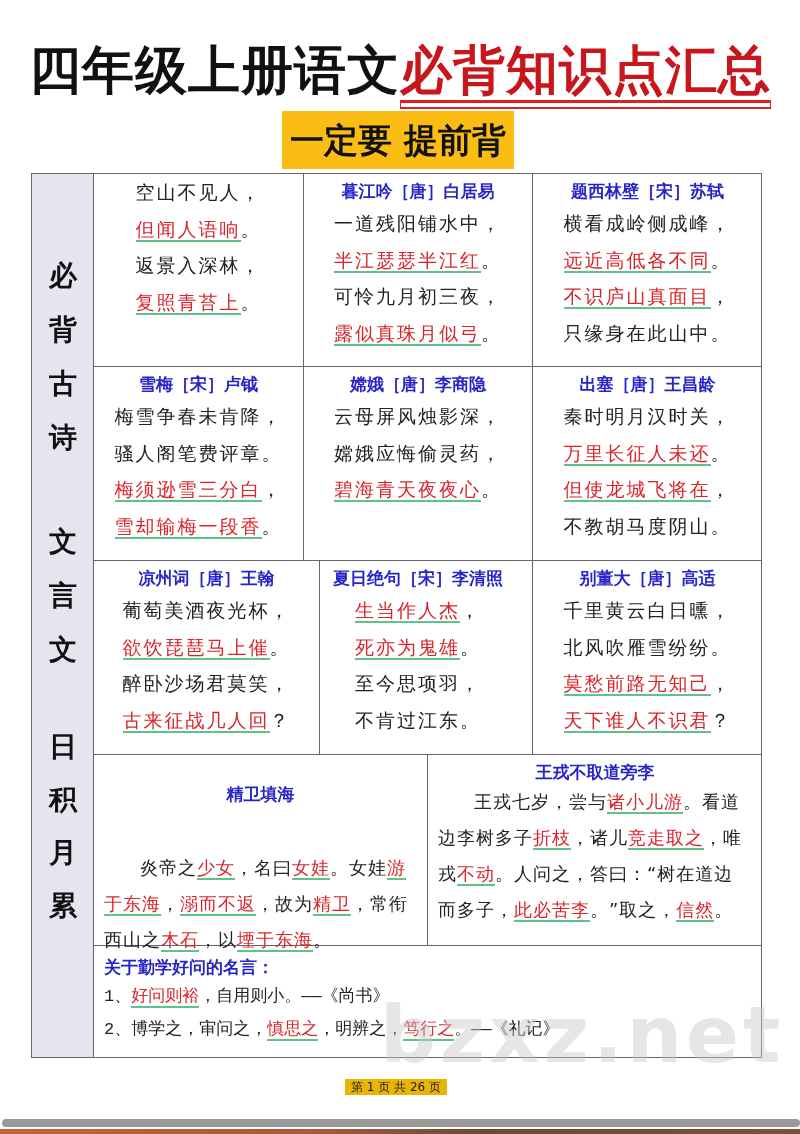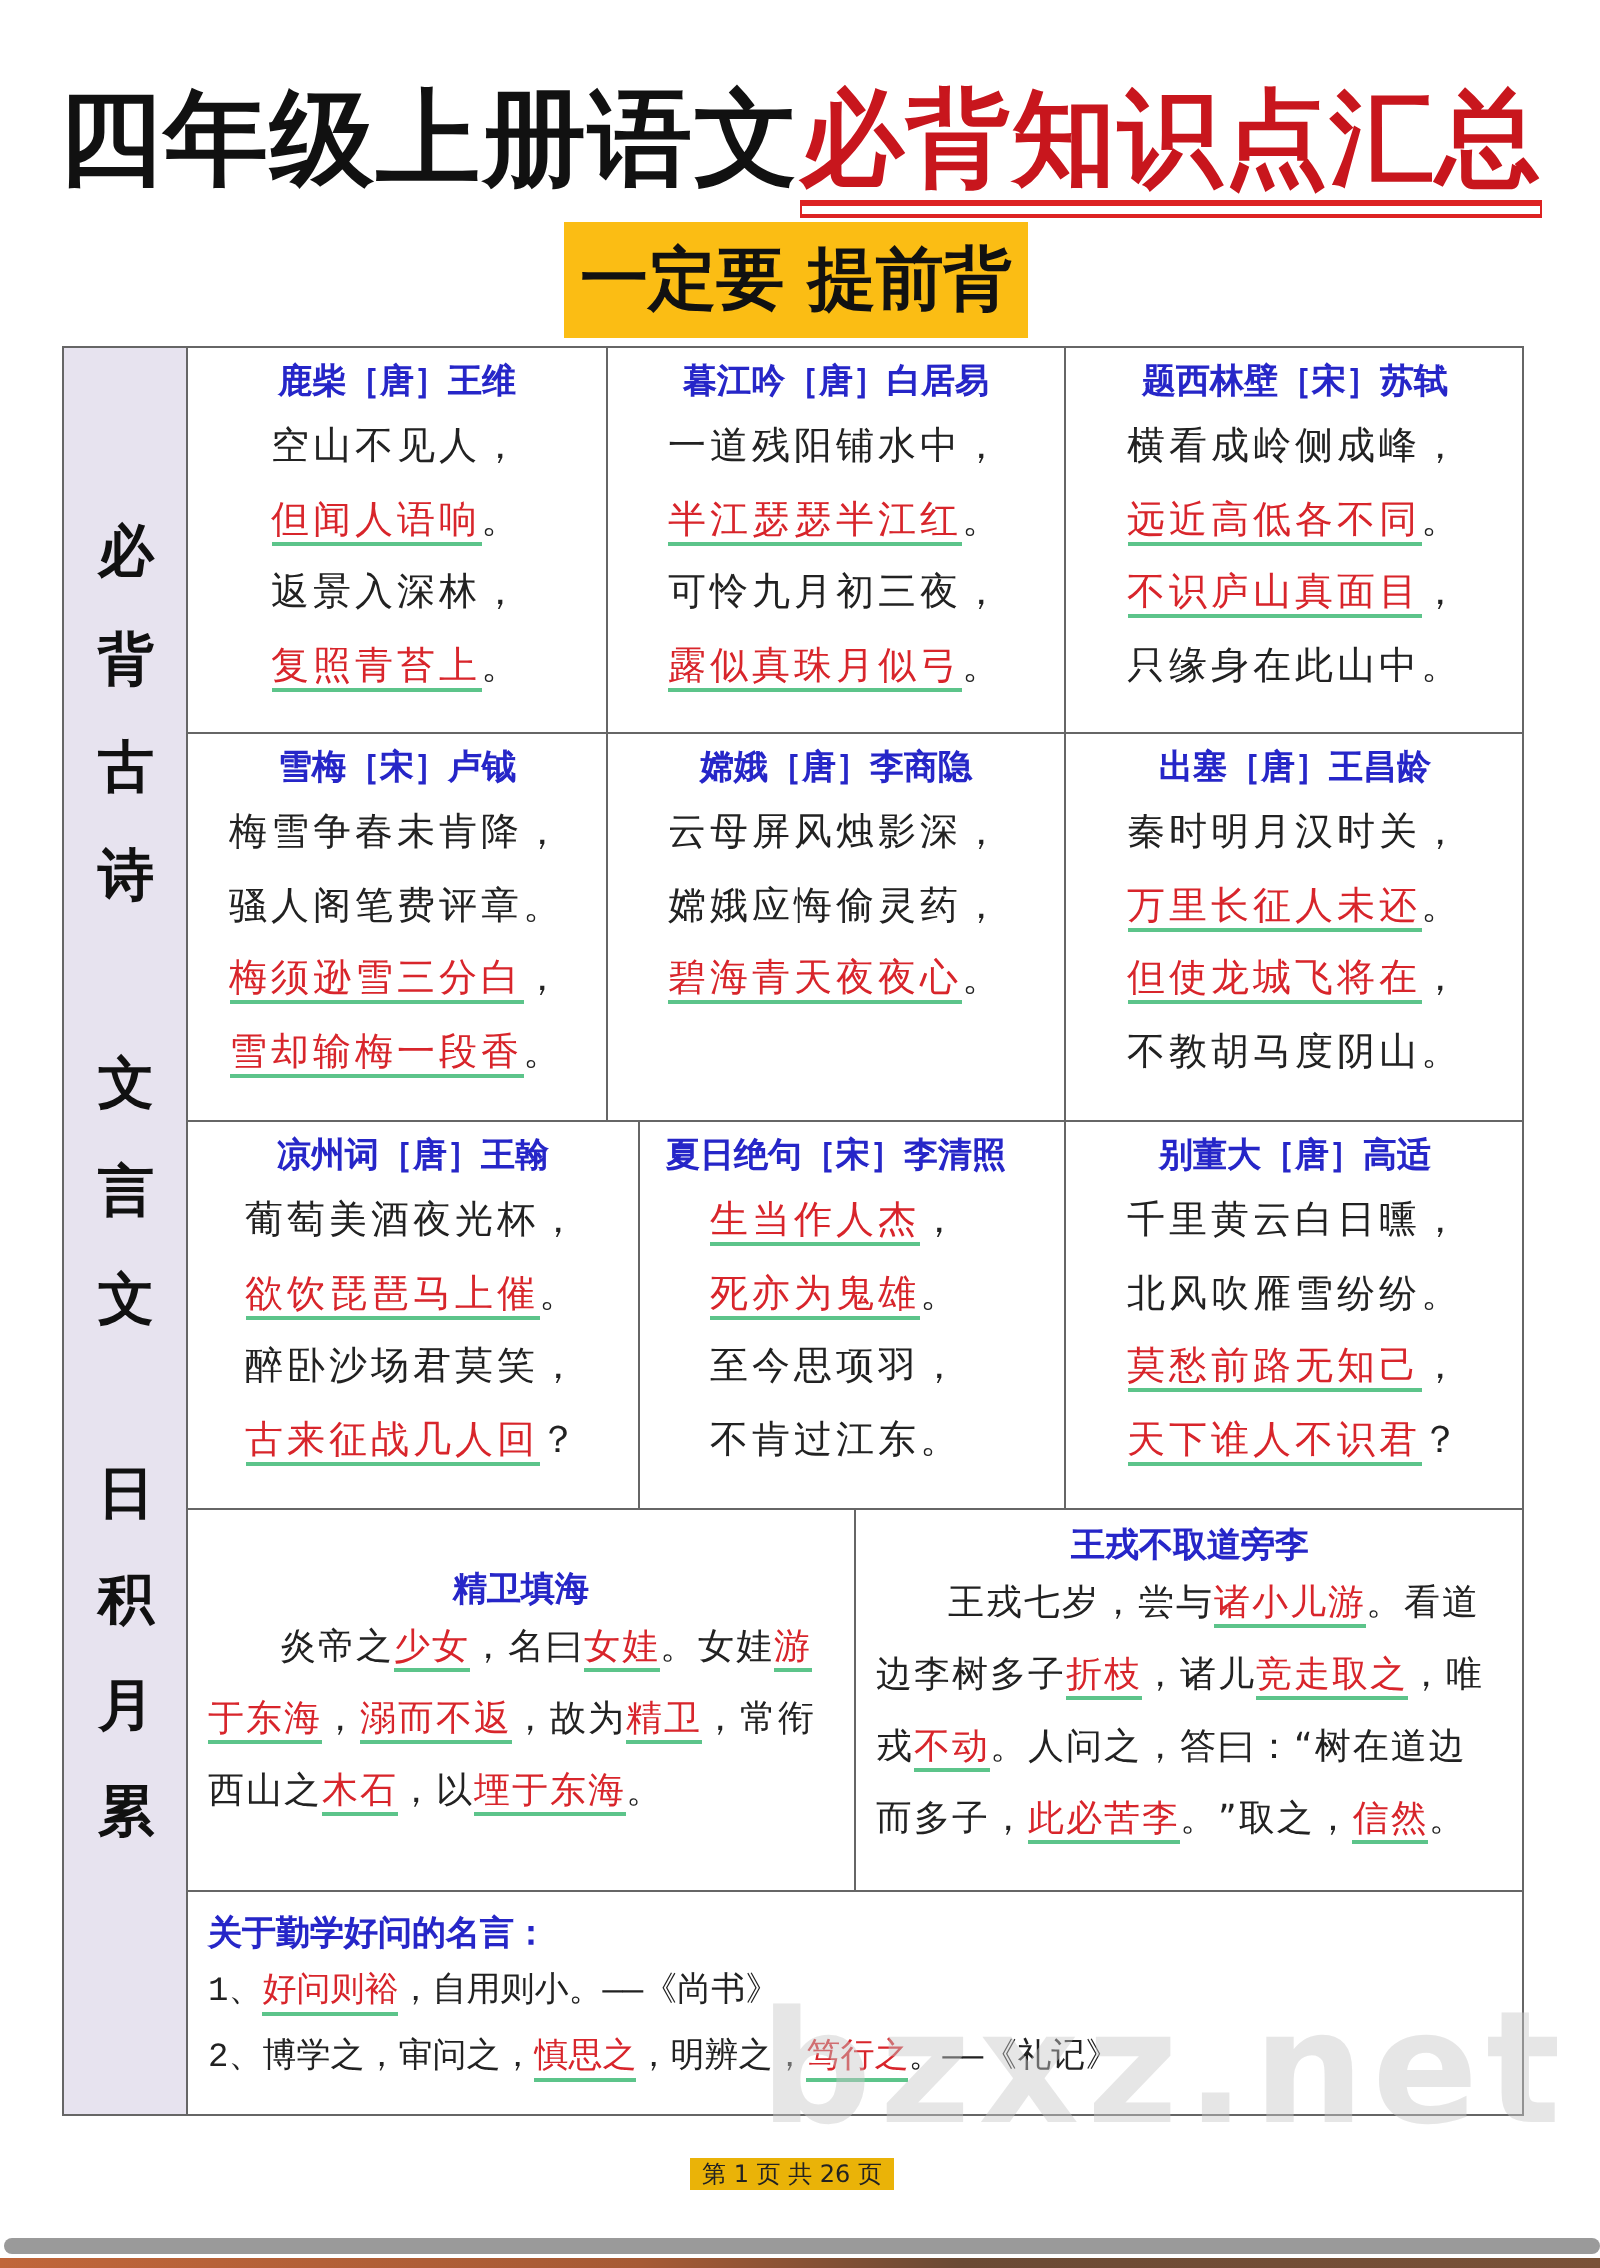--- a/index.html
+++ b/index.html
@@ -90,21 +90,20 @@
     <div class="char" style="top:348px">文</div>
     <div class="char" style="top:402px">言</div>
     <div class="char" style="top:456px">文</div>
     <div class="char" style="top:553px">日</div>
     <div class="char" style="top:606px">积</div>
     <div class="char" style="top:659px">月</div>
     <div class="char" style="top:712px">累</div>
   </div>
 
   <div class="cell poem" style="left:62px; top:0; width:210px; height:193px;">
-      <div class="head">鹿柴［唐］王维</div>
       <div class="line"><span>空山不见人</span><span>，</span></div>
       <div class="line"><span class="hl">但闻人语响</span><span>。</span></div>
       <div class="line"><span>返景入深林</span><span>，</span></div>
       <div class="line"><span class="hl">复照青苔上</span><span>。</span></div>
     </div>
   <div class="cell poem" style="left:272px; top:0; width:229px; height:193px;">
       <div class="head">暮江吟［唐］白居易</div>
       <div class="line"><span>一道残阳铺水中</span><span>，</span></div>
       <div class="line"><span class="hl">半江瑟瑟半江红</span><span>。</span></div>
       <div class="line"><span>可怜九月初三夜</span><span>，</span></div>
@@ -156,21 +155,21 @@
   <div class="cell poem" style="left:501px; top:387px; width:229px; height:194px; border-right:none;">
       <div class="head">别董大［唐］高适</div>
       <div class="line"><span>千里黄云白日曛</span><span>，</span></div>
       <div class="line"><span>北风吹雁雪纷纷</span><span>。</span></div>
       <div class="line"><span class="hl">莫愁前路无知己</span><span>，</span></div>
       <div class="line"><span class="hl">天下谁人不识君</span><span>？</span></div>
     </div>
 
   <div class="cell prose" style="left:62px; top:581px; width:334px; height:191px; padding-top:28px;">
       <div class="head">精卫填海</div>
-      <p style="text-indent: 2em;"><span>炎帝之</span><span class="hl">少女</span><span>，名曰</span><span class="hl">女娃</span><span>。女娃</span><span class="hl">游于东海</span><span>，</span><span class="hl">溺而不返</span><span>，故为</span><span class="hl">精卫</span><span>，常衔西山之</span><span class="hl">木石</span><span>，以</span><span class="hl">堙于东海</span><span>。</span></p>
+      <p style="text-indent: 2em; margin-top: 44px;"><span>炎帝之</span><span class="hl">少女</span><span>，名曰</span><span class="hl">女娃</span><span>。女娃</span><span class="hl">游于东海</span><span>，</span><span class="hl">溺而不返</span><span>，故为</span><span class="hl">精卫</span><span>，常衔西山之</span><span class="hl">木石</span><span>，以</span><span class="hl">堙于东海</span><span>。</span></p>
     </div>
   <div class="cell prose" style="left:396px; top:581px; width:334px; height:191px; border-right:none; padding-top:6px;">
       <div class="head">王戎不取道旁李</div>
       <p style="text-indent: 2em;"><span>王戎七岁，尝与</span><span class="hl">诸小儿游</span><span>。看道边李树多子</span><span class="hl">折枝</span><span>，诸儿</span><span class="hl">竞走取之</span><span>，唯戎</span><span class="hl">不动</span><span>。人问之，答曰：“树在道边而多子，</span><span class="hl">此必苦李</span><span>。”取之，</span><span class="hl">信然</span><span>。</span></p>
     </div>
 
   <div class="cell quotes" style="left:62px; top:772px; width:668px; height:111px; border-right:none; border-bottom:none;">
     <div class="head">关于勤学好问的名言：</div>
     <p><span>1、</span><span class="hl">好问则裕</span><span>，自用则小。——《尚书》</span></p>
     <p><span>2、博学之，审问之，</span><span class="hl">慎思之</span><span>，明辨之，</span><span class="hl">笃行之</span><span>。——《礼记》</span></p>

